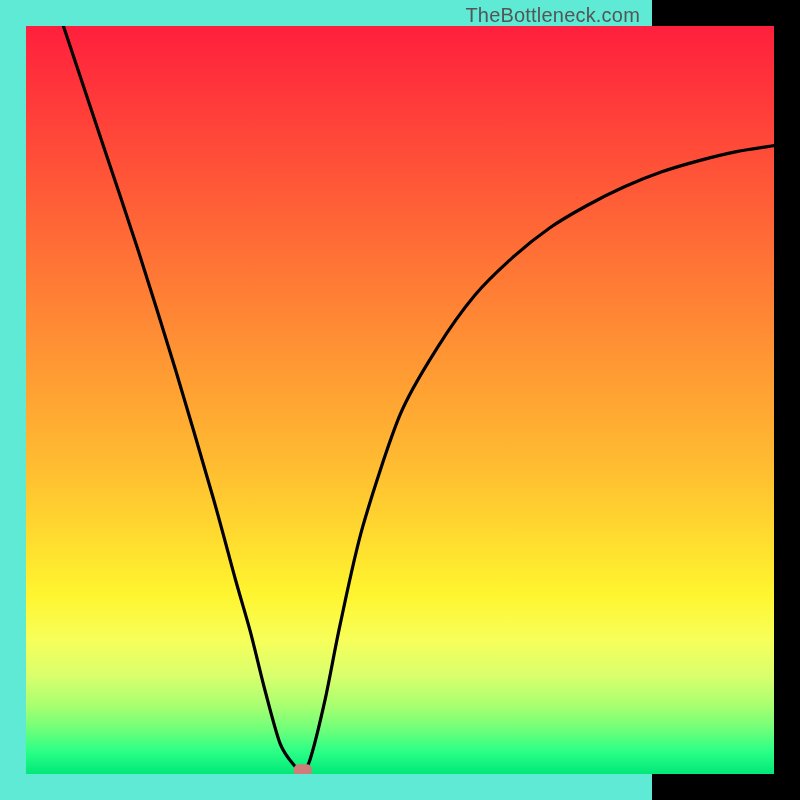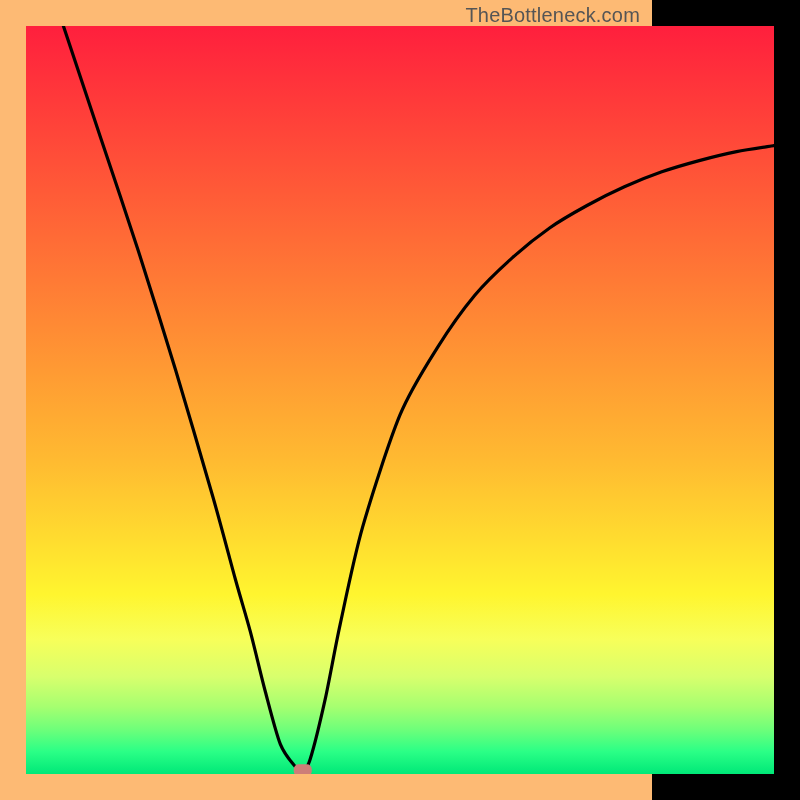--- a/index.html
+++ b/index.html
@@ -8,21 +8,21 @@
     width: 800px;
     height: 800px;
     background: #000;
     overflow: hidden;
     font-family: Arial, Helvetica, sans-serif;
   }
   .frame {
     position: absolute;
     left: 0; top: 0;
     width: 652px; height: 800px;
-    background: #fdba74;
+    background: #5eead4;
   }
   .plot-area {
     position: absolute;
     left: 26px;
     top: 26px;
     width: 748px;
     height: 748px;
     
     background: linear-gradient(
       to bottom,

